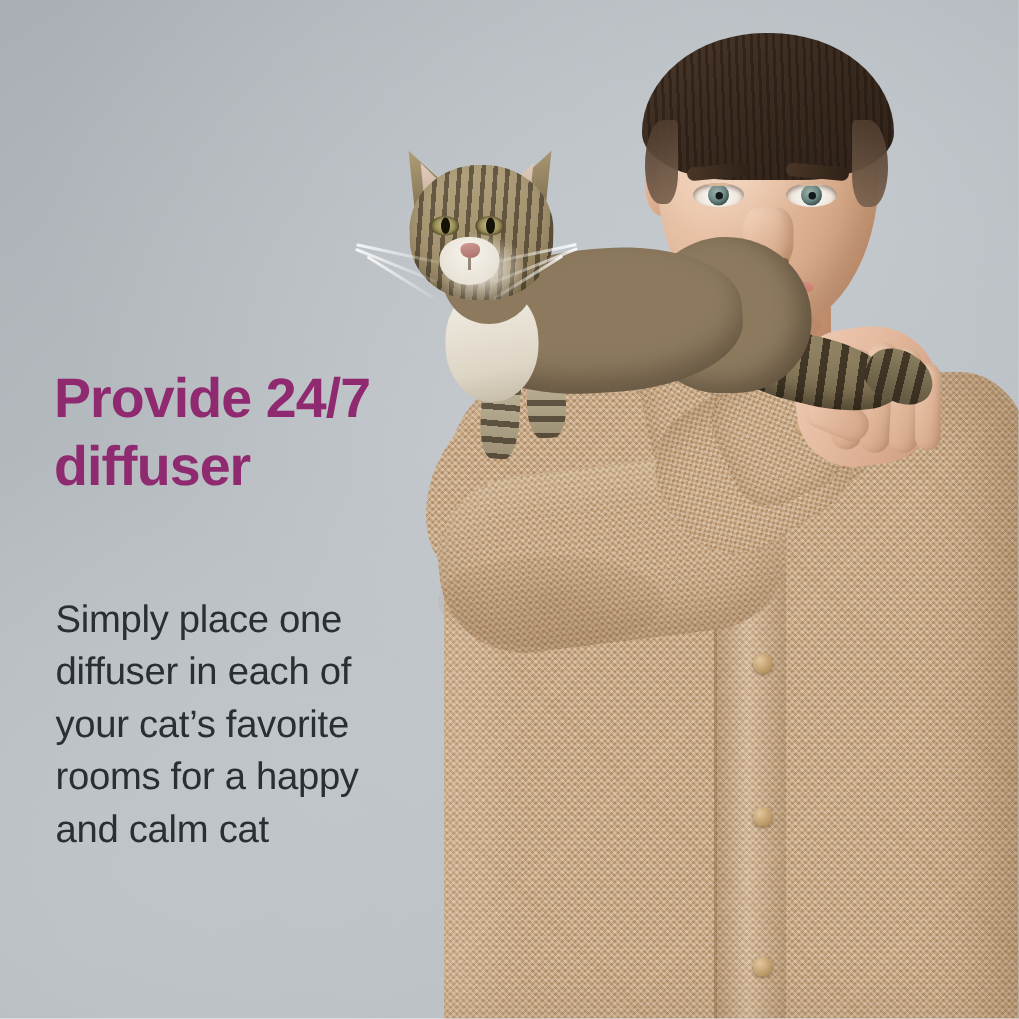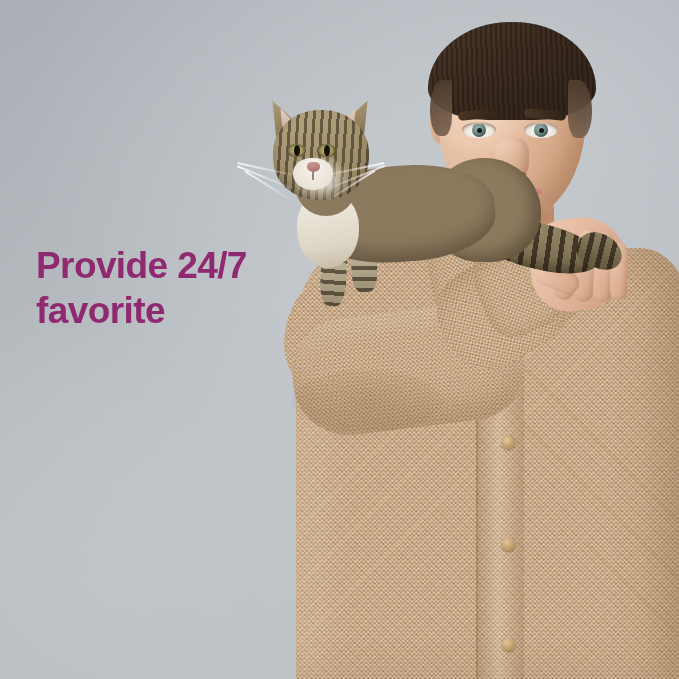--- a/index.html
+++ b/index.html
@@ -483,17 +483,24 @@
     </div>
     <div class="layer cat-eye r">
       <div class="cat-pupil"></div>
     </div>
     <div class="layer cat-nose"></div>
     <div class="layer cat-mouth"></div>
   </div>
 
   <div id="headline">
     <div>Provide 24/7</div>
-    <div>favorite</div>
+    <div>diffuser</div>
   </div>
 
+  <div id="bodycopy">
+    <div>Simply place one</div>
+    <div>diffuser in each of</div>
+    <div>your cat’s favorite</div>
+    <div>rooms for a happy</div>
+    <div>and calm cat</div>
+  </div>
 
 </div>
 
 </body></html>

